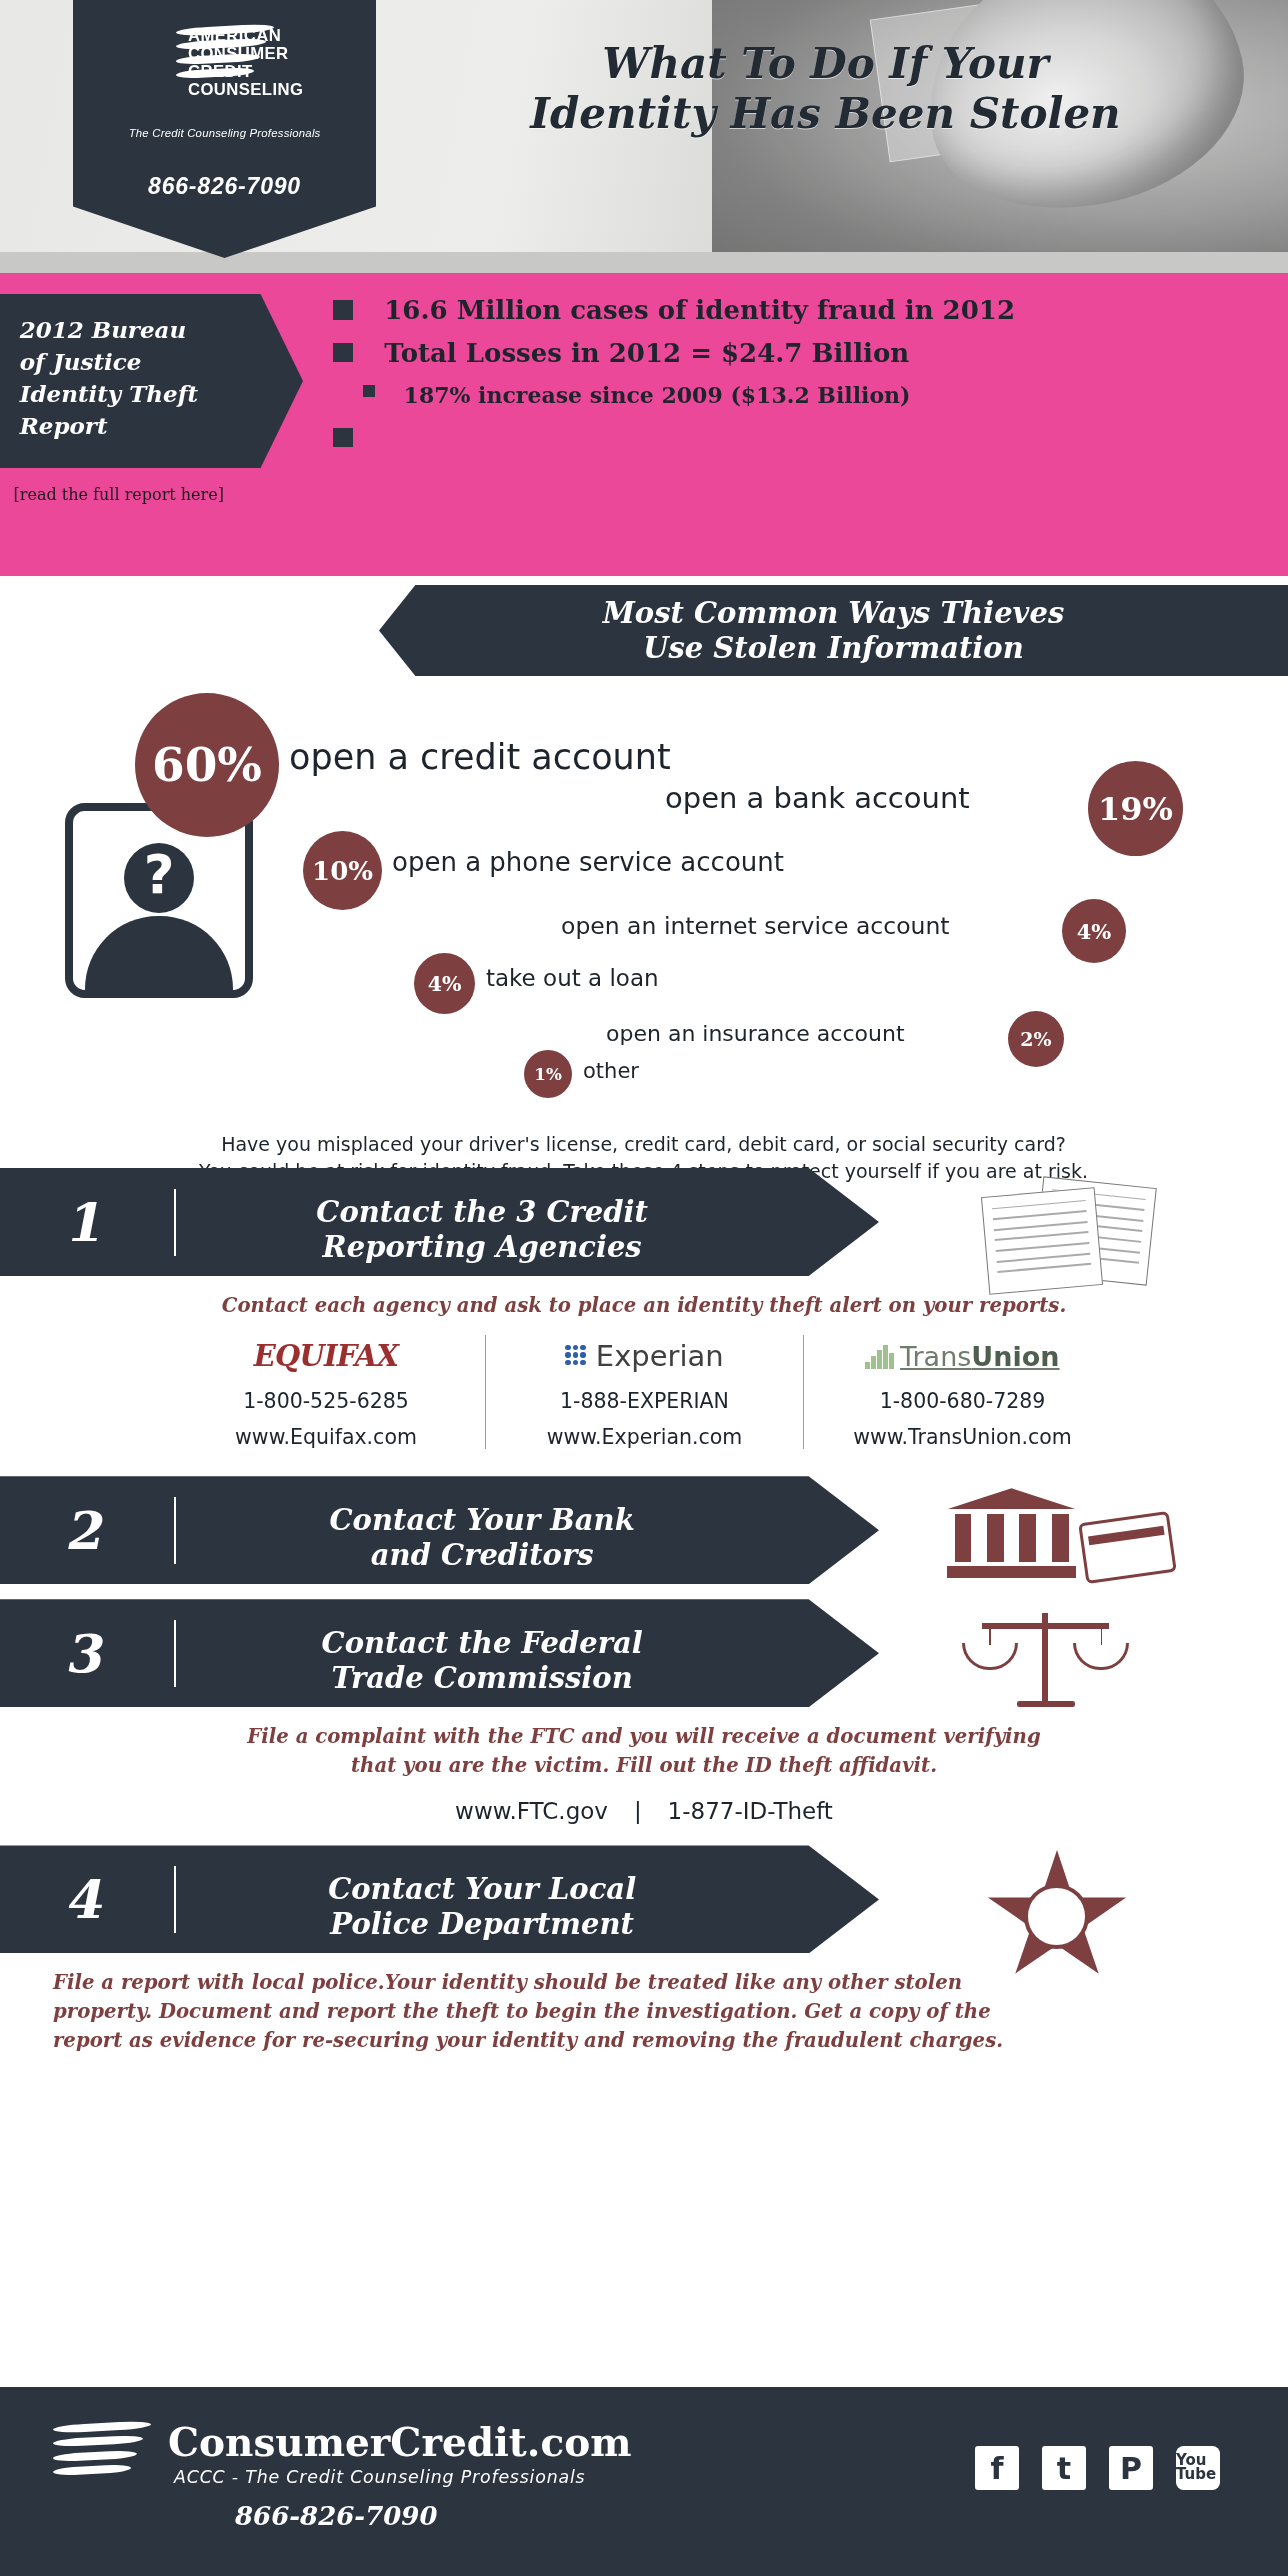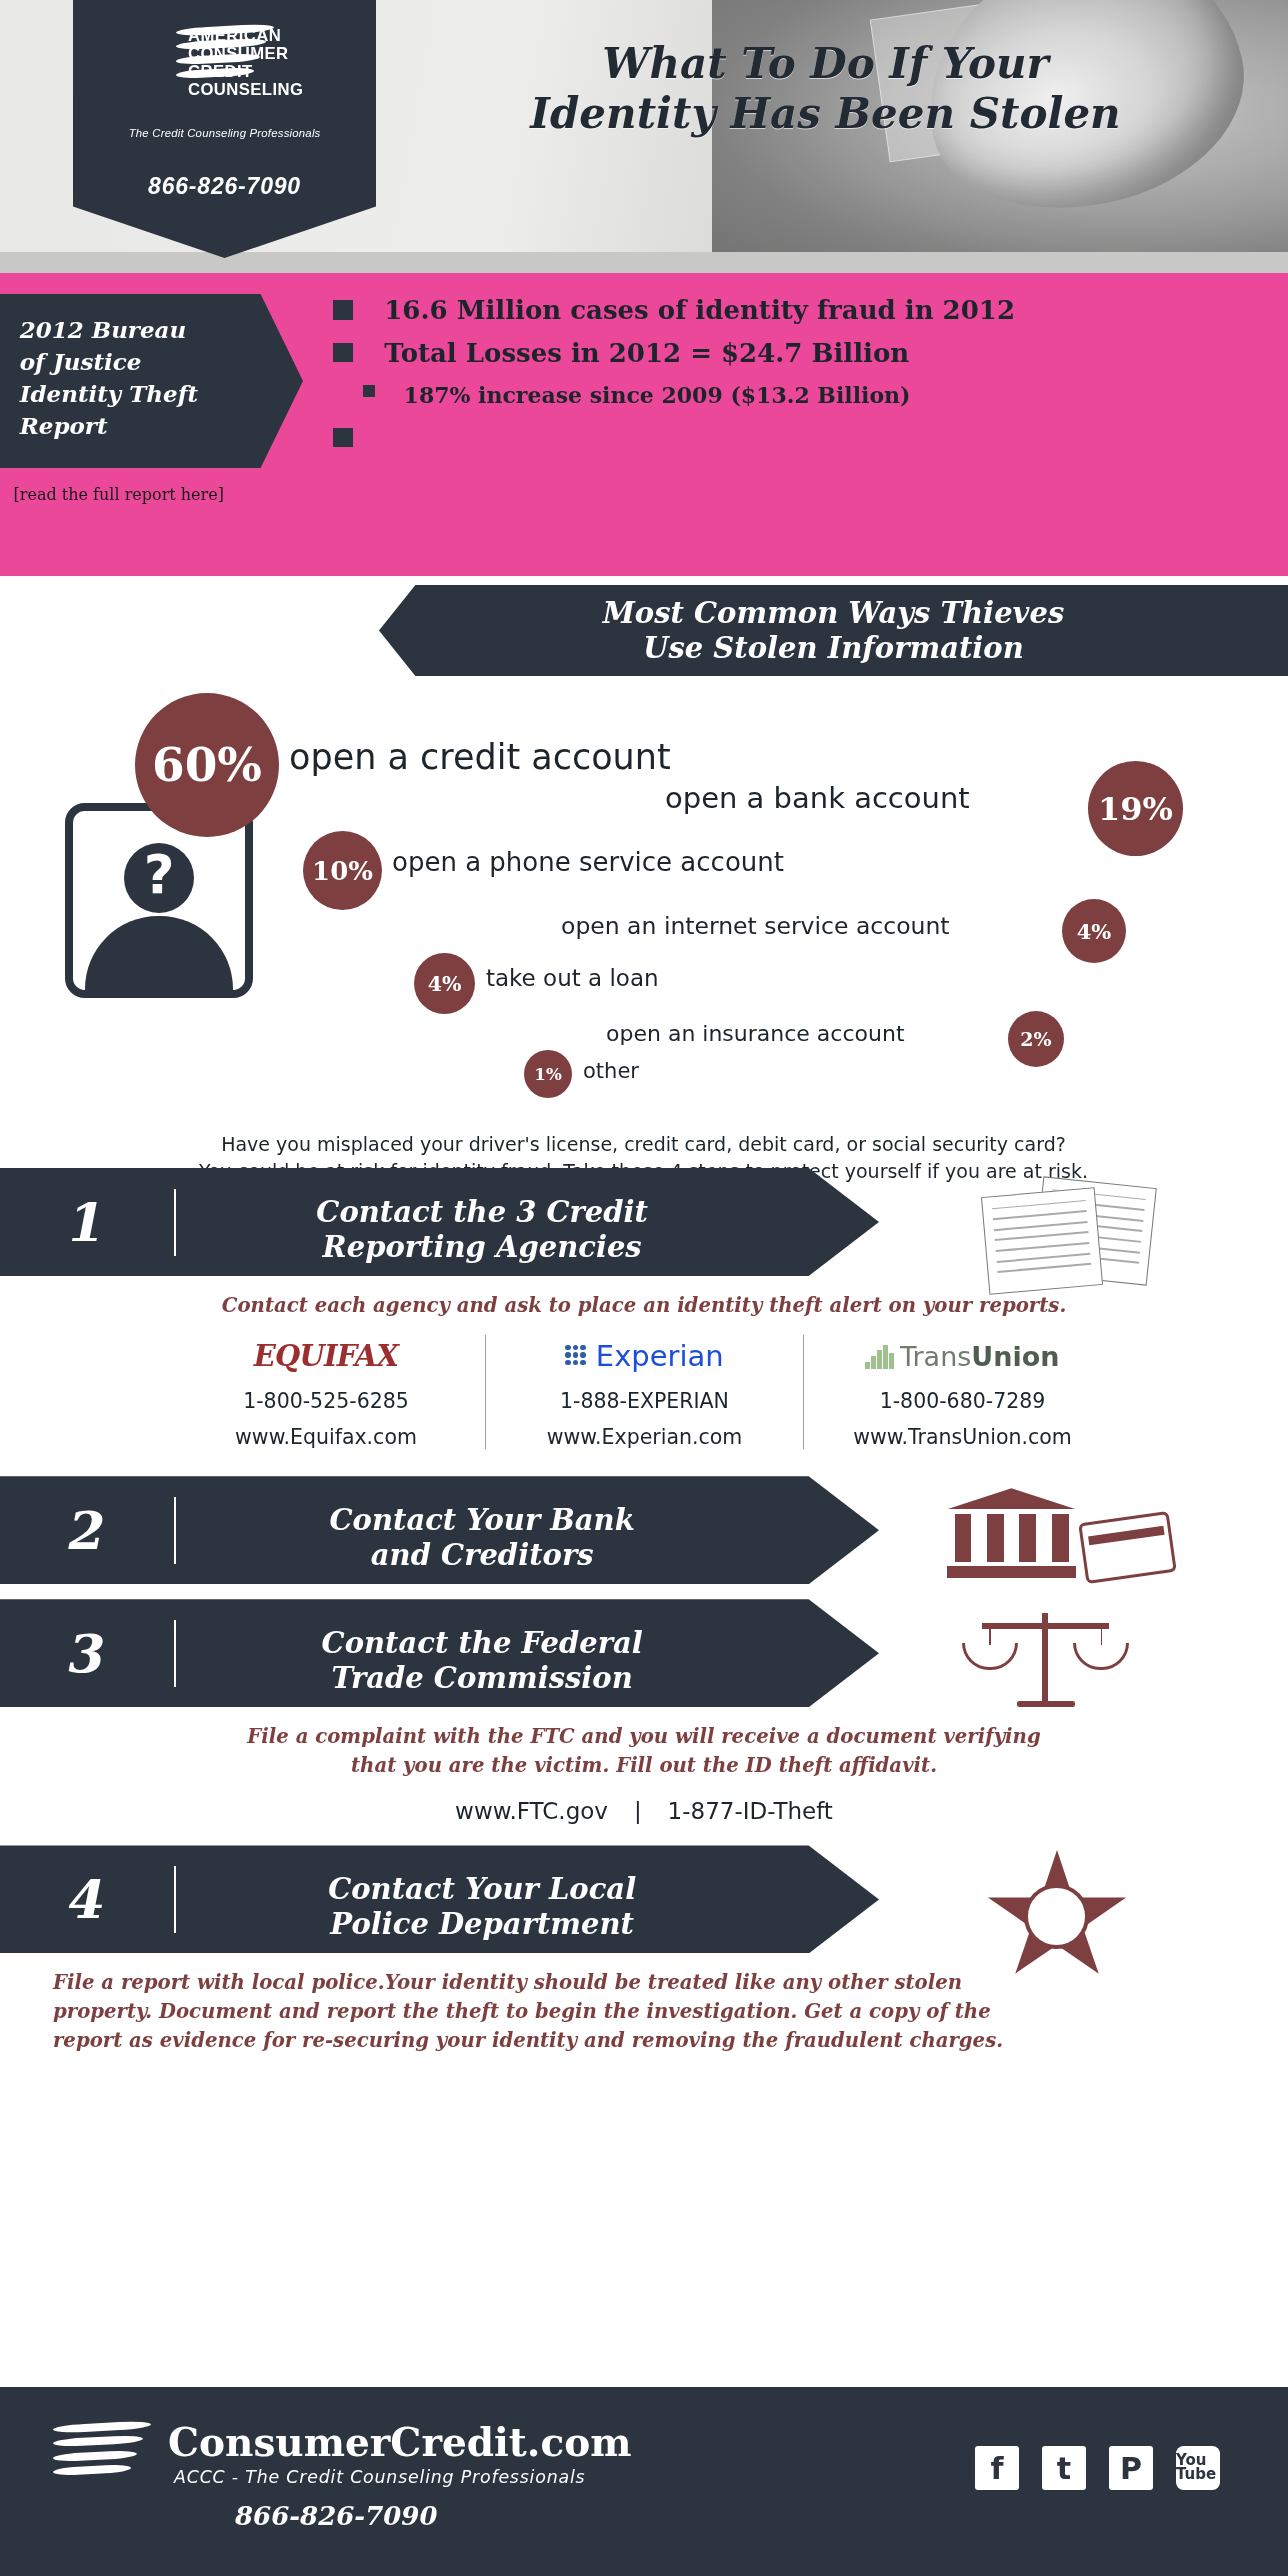--- a/index.html
+++ b/index.html
@@ -202,22 +202,22 @@
     color: #7d3f3f;
     padding: 15px 30px 7.6px;
   }
 
   
   .bureaus { display: flex; justify-content: center; gap: 0; margin-top: 7.6px; }
   .bureau { width: 318px; text-align: center; padding: 0 7.6px; }
   .bureau + .bureau { border-left: 1.5px solid #9aa0a6; }
   .bureau-name { height: 42px; display:flex; align-items:center; justify-content:center; }
   .equifax-logo { font-family: "DejaVu Serif", serif; font-weight: bold; font-size: 29px; color: #9b2f2f; letter-spacing: -0.8px; font-style: italic;}
-  .experian-logo { font-family: "DejaVu Sans", sans-serif; font-size: 29px; color: #1d4ed8; }
-  .transunion-logo { font-family: "DejaVu Sans", sans-serif; font-size: 27px; color: #6e7d6e; }
+  .experian-logo { font-family: "DejaVu Sans", sans-serif; font-size: 29px; color: #404040; }
+  .transunion-logo { font-family: "DejaVu Sans", sans-serif; font-size: 27px; color: #6e7d6e; text-decoration: underline; }
   .transunion-logo b { color: #4f5f4f; }
   .bureau-phone, .bureau-site {
     font-family: "DejaVu Sans", sans-serif; font-size: 20.5px; color: #1d242c; margin-top: 12px;
   }
   .exp-dots { display:inline-block; width: 26px; height: 23px; margin-right: 4.5px; position: relative; vertical-align: -3px;}
   .exp-dots i { position:absolute; width: 5.3px; height: 5.3px; border-radius:50%; background:#2f5fa8; }
   .tu-bars { display:inline-block; width: 30px; height: 26px; margin-right: 4.5px; vertical-align:-4.5px; position: relative;}
   .tu-bars i { position:absolute; bottom:0; width:4.5px; background:#9fc08f; }
 
   

